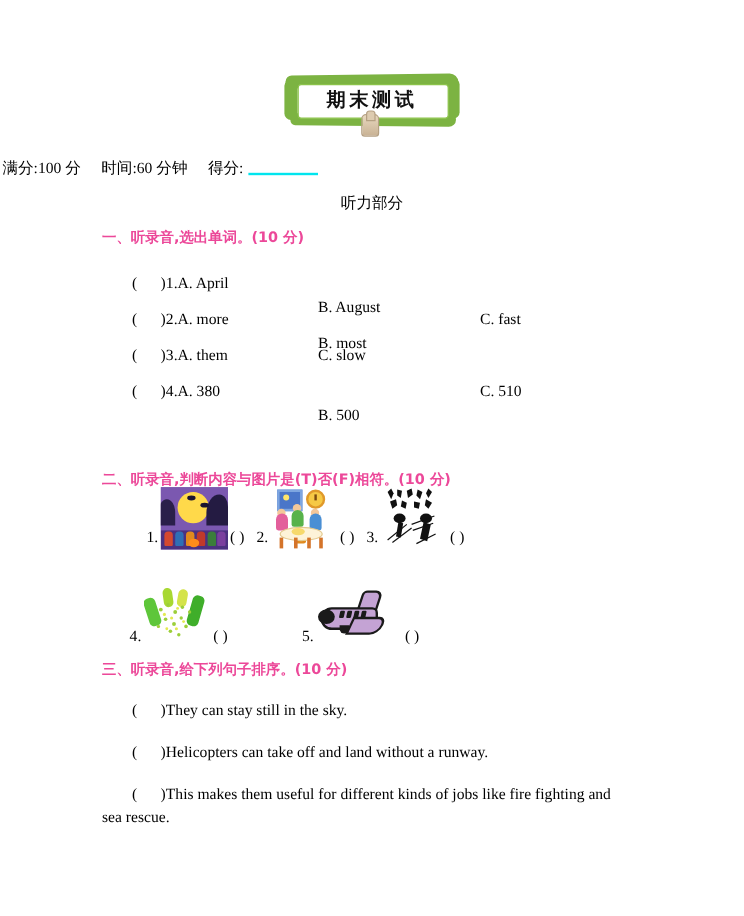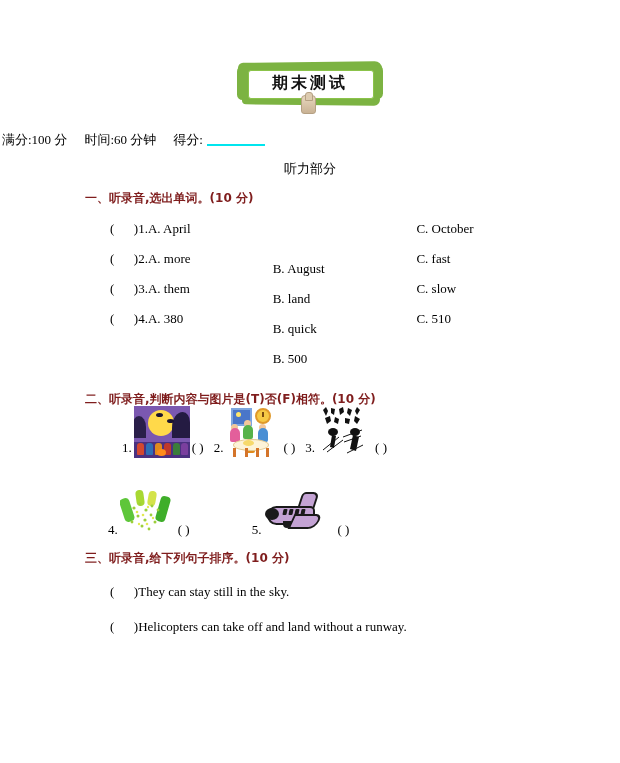--- a/index.html
+++ b/index.html
@@ -121,41 +121,40 @@
     font-size: 13px;
   }
 
   
   .section-head {
     position: absolute;
     left: 85px;
     font-family: "DejaVu Sans", sans-serif;
     font-size: 12px;
     font-weight: bold;
-    color: #7f1d1d;
+    color: #ec4899;
     white-space: nowrap;
   }
   .sec1-head { top: 190px; }
   .sec2-head { top: 391px; }
   .sec3-head { top: 550px; }
 
   
   .choices {
     position: absolute;
     left: 110px;
     top: 221px;
     width: 420px;
   }
   .choice-row {
     display: flex;
     height: 30px;
-    align-items: flex-start;
+    align-items: center;
     font-size: 13px;
     white-space: nowrap;
-    gap: 16px;
   }
   .ch-a { width: 155px; }
   .ch-b { width: 135px; margin-top: 40px; }
   .ch-c { width: 120px; }
   .paren { letter-spacing: 0; }
 
   
   .pic-row {
     position: absolute;
     display: flex;
@@ -280,40 +279,38 @@
 <div class="section-head sec1-head">一、听录音,选出单词。(10 分)</div>
 
 <div class="choices">
   <div class="choice-row">
     <span class="ch-a">
       <span class="paren">(</span>
       &nbsp;&nbsp;&nbsp;&nbsp;
       <span>)</span><span>1.</span><span>A. April</span>
     </span>
     <span class="ch-b">B. August</span>
-    <span class="ch-c">C. October</span>
   </div>
 
   <div class="choice-row">
     <span class="ch-a">
       <span class="paren">(</span>
       &nbsp;&nbsp;&nbsp;&nbsp;
       <span>)</span><span>2.</span><span>A. more</span>
     </span>
-    <span class="ch-b">B. land</span>
+    <span class="ch-b">B. most</span>
     <span class="ch-c">C. fast</span>
   </div>
 
   <div class="choice-row">
     <span class="ch-a">
       <span class="paren">(</span>
       &nbsp;&nbsp;&nbsp;&nbsp;
       <span>)</span><span>3.</span><span>A. them</span>
     </span>
-    <span class="ch-b">B. quick</span>
     <span class="ch-c">C. slow</span>
   </div>
 
   <div class="choice-row">
     <span class="ch-a">
       <span class="paren">(</span>
       &nbsp;&nbsp;&nbsp;&nbsp;
       <span>)</span><span>4.</span><span>A. 380</span>
     </span>
     <span class="ch-b">B. 500</span>
@@ -462,13 +459,18 @@
     &nbsp;&nbsp;&nbsp;&nbsp;
     <span>)</span><span>They can stay still in the sky.</span>
   </div>
 
   <div class="sent-row">
     <span>(</span>
     &nbsp;&nbsp;&nbsp;&nbsp;
     <span>)</span><span>Helicopters can take off and land without a runway.</span>
   </div>
 
+  <div class="sent-row wrap-outer">
+    <span style="margin-left:25px">(</span>
+    &nbsp;&nbsp;&nbsp;&nbsp;
+    <span>)</span><span>This makes them useful for different kinds of jobs like fire fighting and sea rescue.</span>
+  </div>
 </div>
 
 </body></html>

